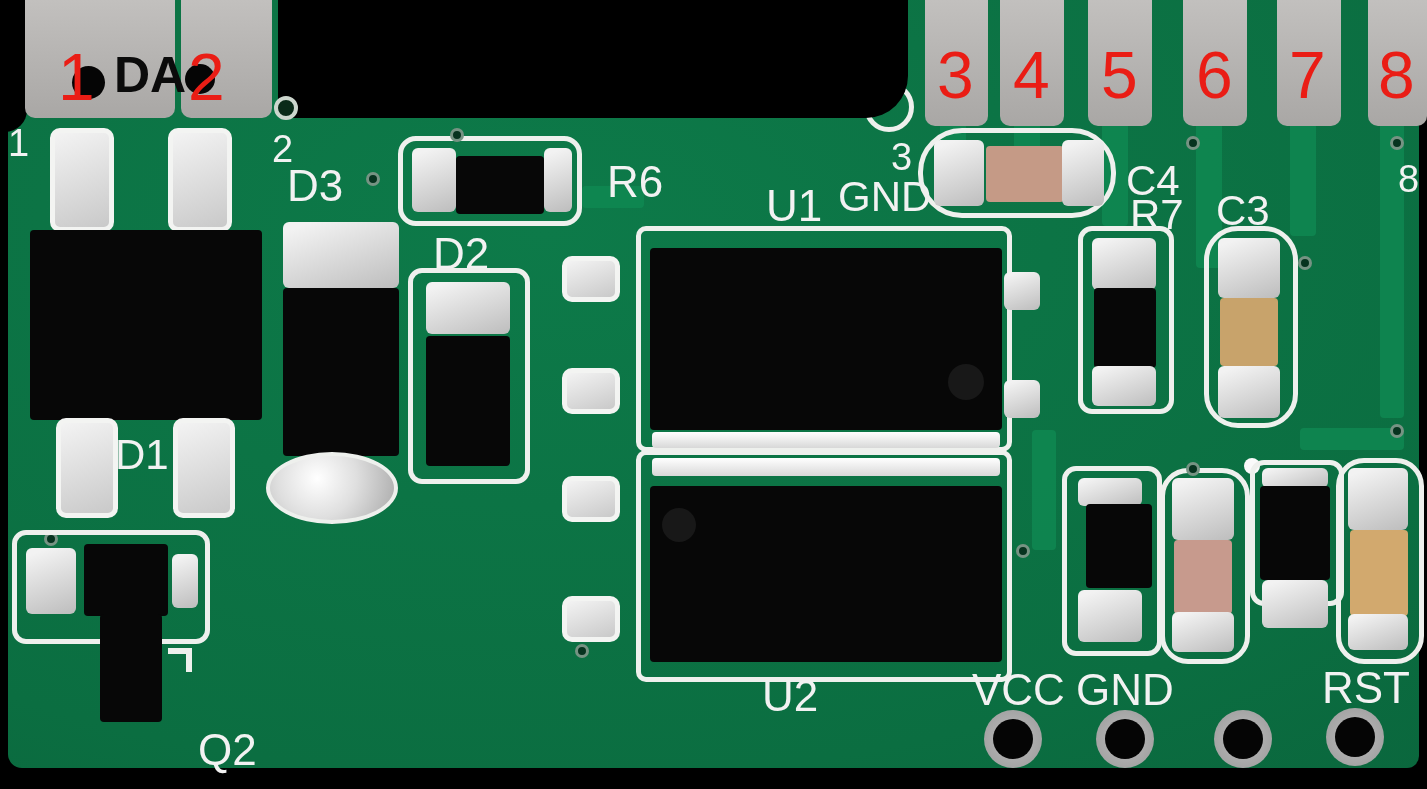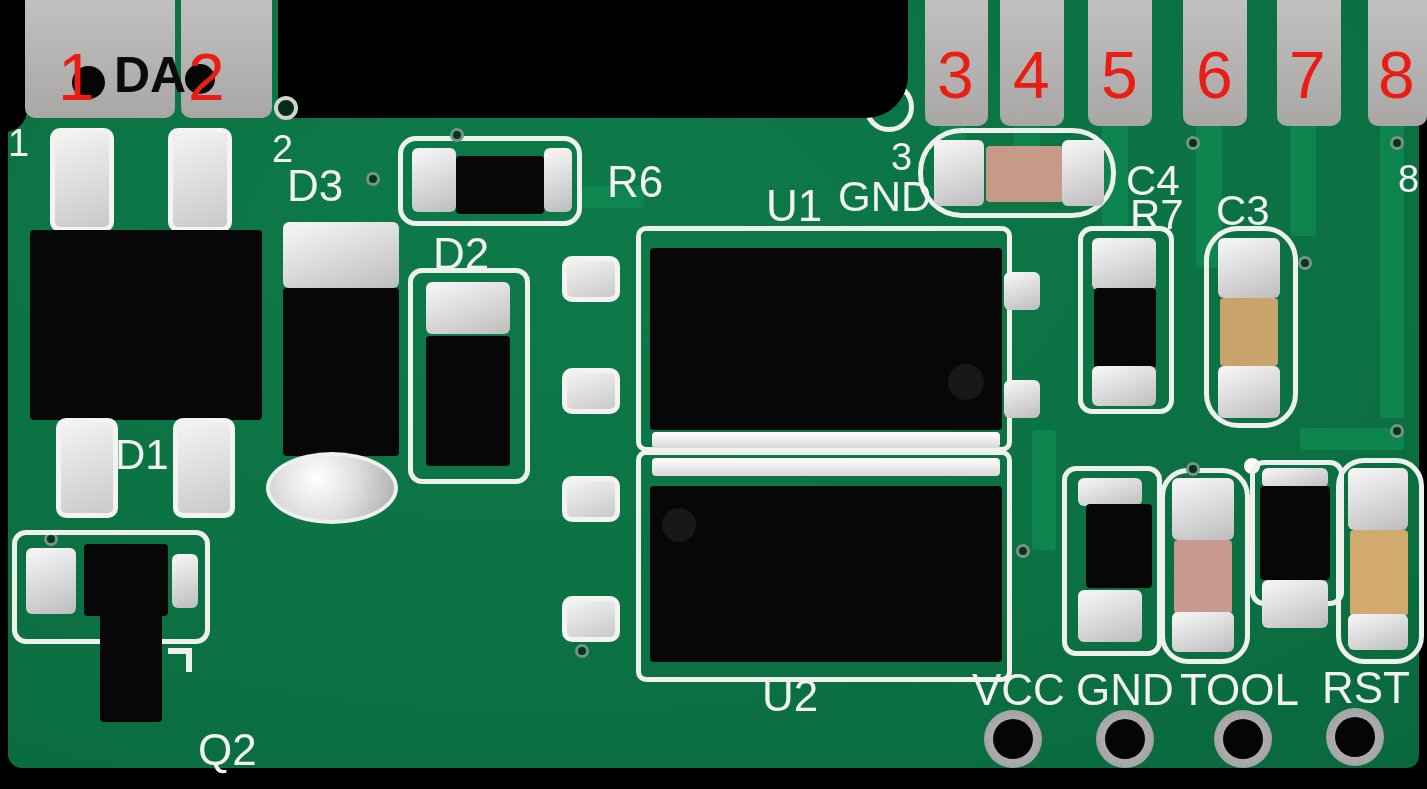--- a/index.html
+++ b/index.html
@@ -214,21 +214,20 @@
   <div class="via" style="left:1186px; top:136px;"></div>
   <div class="via" style="left:1390px; top:136px;"></div>
   <div class="via" style="left:1298px; top:256px;"></div>
   <div class="via" style="left:1390px; top:424px;"></div>
   <div class="via" style="left:1186px; top:462px;"></div>
   <div class="via" style="left:1016px; top:544px;"></div>
   <div class="via" style="left:575px; top:644px;"></div>
 
   <span class="silk" style="left:972px;  top:668px; font-size:44px;">VCC</span>
   <span class="silk" style="left:1076px; top:668px; font-size:44px;">GND</span>
-  <span class="silk" style="left:1180px; top:668px; font-size:44px;">TOOL</span>
   <span class="silk" style="left:1322px; top:666px; font-size:44px;">RST</span>
 
   <div class="th-ring" style="left:984px;  top:710px;"></div>
   <div class="th-hole" style="left:993px;  top:719px;"></div>
   <div class="th-ring" style="left:1096px; top:710px;"></div>
   <div class="th-hole" style="left:1105px; top:719px;"></div>
   <div class="th-ring" style="left:1214px; top:710px;"></div>
   <div class="th-hole" style="left:1223px; top:719px;"></div>
   <div class="th-ring" style="left:1326px; top:708px;"></div>
   <div class="th-hole" style="left:1335px; top:717px;"></div>

